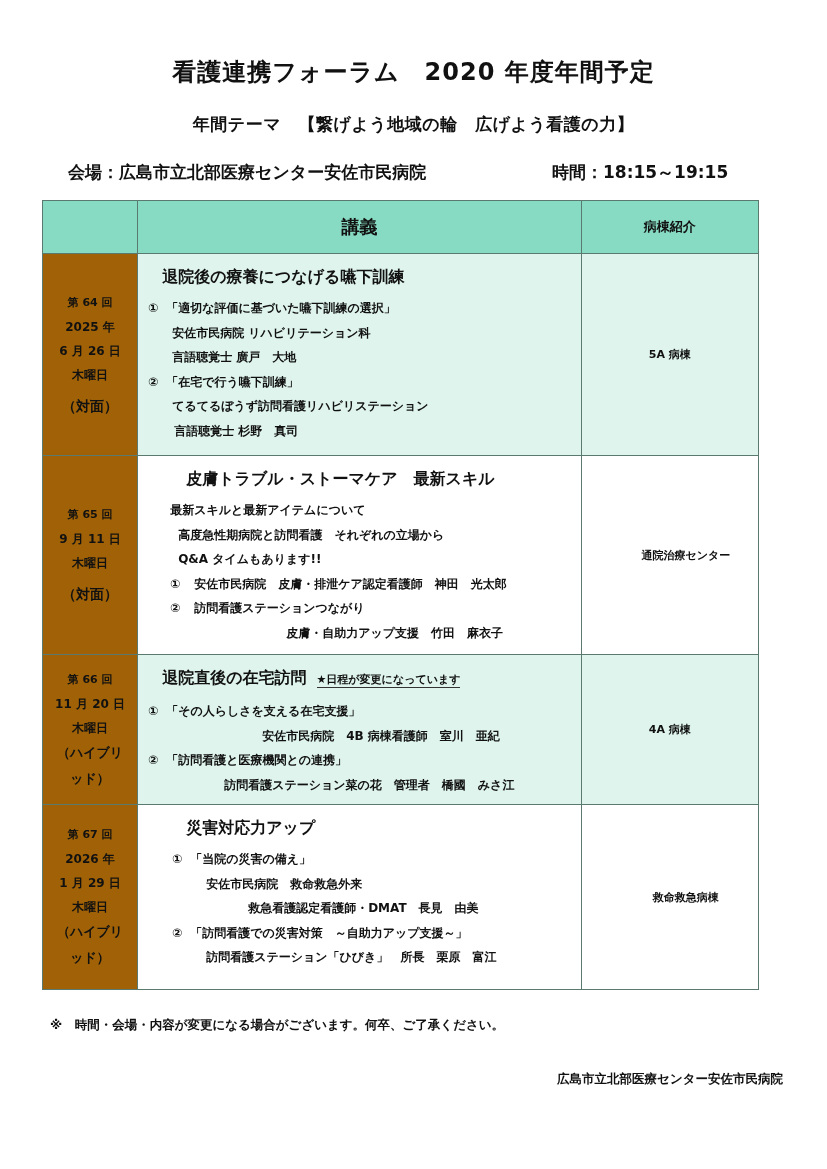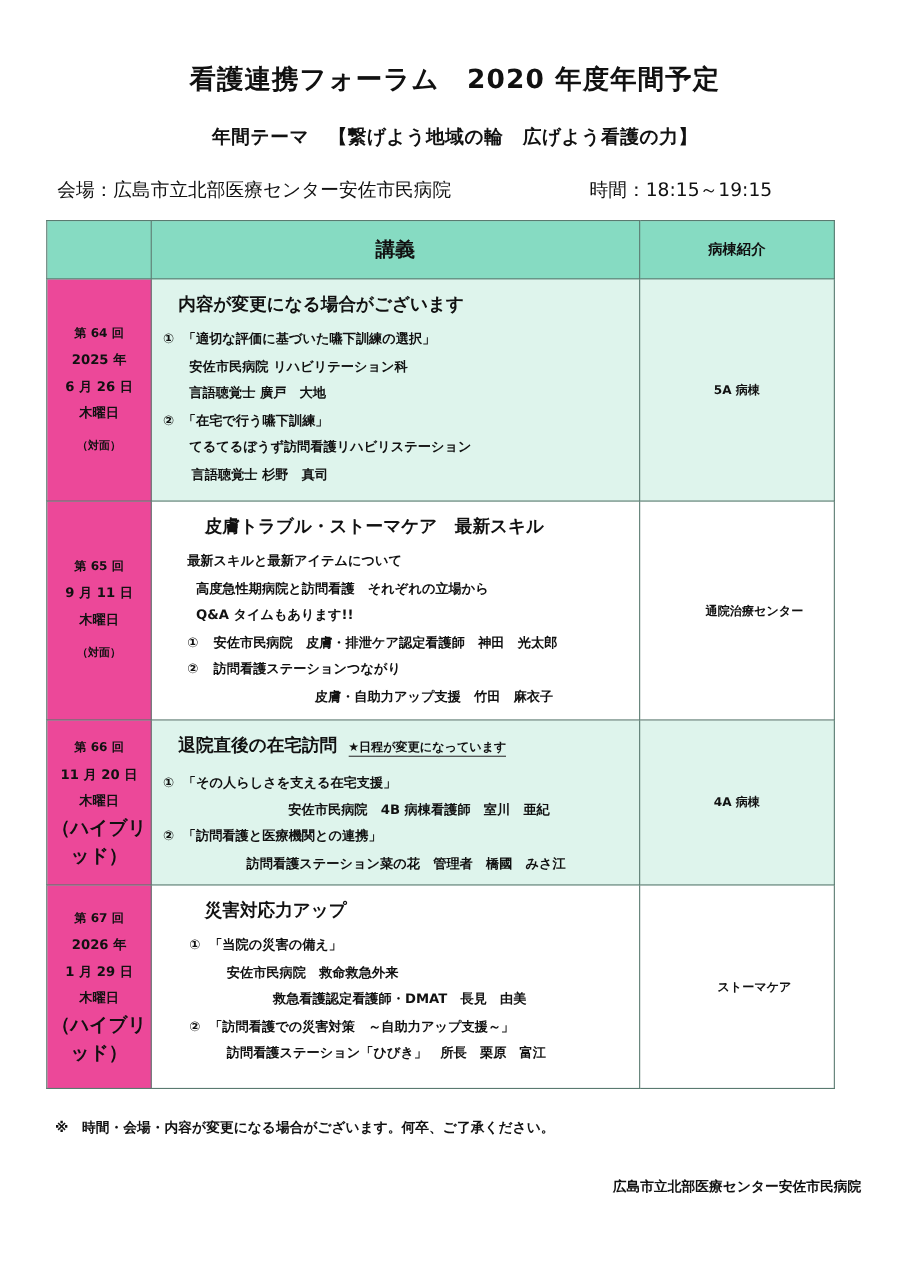--- a/index.html
+++ b/index.html
@@ -10,46 +10,46 @@
   }
   .title {
     position: absolute; left: 0; width: 827px; top: 56px;
     text-align: center; font-size: 24px; font-weight: bold; letter-spacing: 1px;
   }
   .theme {
     position: absolute; left: 0; width: 827px; top: 113px;
     text-align: center; font-size: 17px; font-weight: bold; letter-spacing: 0.5px;
   }
   .venue-line {
-    position: absolute; left: 52px; top: 161px; width: 700px;
-    font-size: 17px; font-weight: normal;
+    position: absolute; left: 68px; top: 161px; width: 700px;
+    font-size: 17px; font-weight: bold;
   }
   .venue-line .time { position: absolute; left: 484px; top: 0; white-space: nowrap; }
 
   .sched {
     position: absolute; left: 42px; top: 200px; width: 717px;
     border-collapse: collapse; table-layout: fixed;
   }
   .sched td, .sched th {
     border: 1px solid #5a7a70; padding: 0; vertical-align: top;
   }
   .sched th { background: #86dbc2; font-weight: bold; height: 52px; vertical-align: middle; }
   .sched th.lec { font-size: 18px; }
   .sched th.ward { font-size: 13px; }
   .col-date { width: 95px; }
   .col-lec { width: 443px; }
   .col-ward { width: 177px; }
 
   td.date {
-    background: #ec4899; text-align: center; vertical-align: middle;
+    background: #a16207; text-align: center; vertical-align: middle;
     font-size: 12px; font-weight: bold; line-height: 24px;
   }
   td.date .count { font-size: 11px; }
-  td.date .mode { font-size: 10px; margin-top: 6px; line-height: 26px; }
-  td.date .mode.hybrid { font-size: 17px; margin-top: 0; }
+  td.date .mode { font-size: 14px; margin-top: 6px; line-height: 26px; }
+  td.date .mode.hybrid { font-size: 13px; margin-top: 0; }
 
   tr.shaded td.lecture, tr.shaded td.ward-cell { background: #def4ec; }
   tr.plain td.lecture, tr.plain td.ward-cell { background: #ffffff; padding-left: 32px; }
 
   td.lecture { padding: 10px 8px 6px 8px; font-size: 12px; line-height: 24.5px; font-weight: bold; }
   td.lecture .lt {
     font-size: 16px; font-weight: bold; margin-left: 16px; margin-bottom: 6px; line-height: 26px;
   }
   td.lecture .notice {
     font-size: 11px; margin-left: 10px; border-bottom: 1.5px solid #333; padding-bottom: 1px;
@@ -99,21 +99,21 @@
 
     <tr class="shaded" style="height:202px">
       <td class="date">
         <div class="count">第 64 回</div>
         <div>2025 年</div>
         <div>6 月 26 日</div>
         <div>木曜日</div>
         <div class="mode">（対面）</div>
       </td>
       <td class="lecture">
-        <div class="lt">内容が変更になる場合がございます</div>
+        <div class="lt">退院後の療養につなげる嚥下訓練</div>
         <div class="line" style="padding-left:2px"><span class="num">①</span><span>「適切な評価に基づいた嚥下訓練の選択」</span></div>
         <div class="line i1">安佐市民病院 リハビリテーション科</div>
         <div class="line i1">言語聴覚士 廣戸　大地</div>
         <div class="line" style="padding-left:2px"><span class="num">②</span><span>「在宅で行う嚥下訓練」</span></div>
         <div class="line i1">てるてるぼうず訪問看護リハビリステーション</div>
         <div class="line i2">言語聴覚士 杉野　真司</div>
       </td>
       <td class="ward-cell">5A 病棟</td>
     </tr>
 
@@ -164,21 +164,21 @@
         <div class="mode hybrid">ッド）</div>
       </td>
       <td class="lecture">
         <div class="lt">災害対応力アップ</div>
         <div class="line" style="padding-left:2px"><span class="num">①</span><span>「当院の災害の備え」</span></div>
         <div class="line i3">安佐市民病院　救命救急外来</div>
         <div class="line i4">救急看護認定看護師・DMAT　長見　由美</div>
         <div class="line" style="padding-left:2px"><span class="num">②</span><span>「訪問看護での災害対策　～自助力アップ支援～」</span></div>
         <div class="line i3">訪問看護ステーション「ひびき」　所長　栗原　富江</div>
       </td>
-      <td class="ward-cell">ストーマケア</td>
+      <td class="ward-cell">救命救急病棟</td>
     </tr>
   </tbody>
 </table>
 
 <div class="footnote">※　時間・会場・内容が変更になる場合がございます。何卒、ご了承ください。</div>
 
 <div class="org">
   <div>広島市立北部医療センター安佐市民病院</div>
 </div>
 

